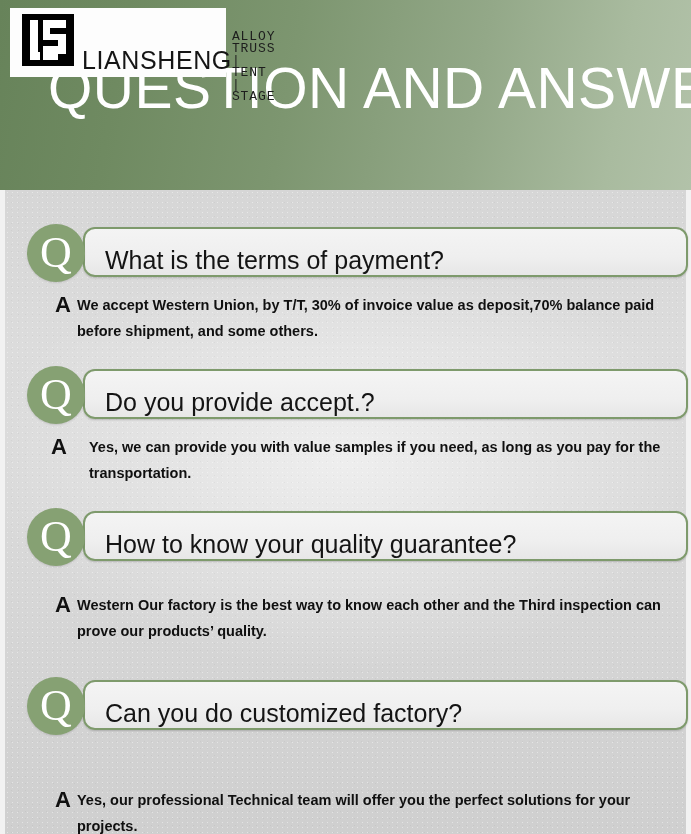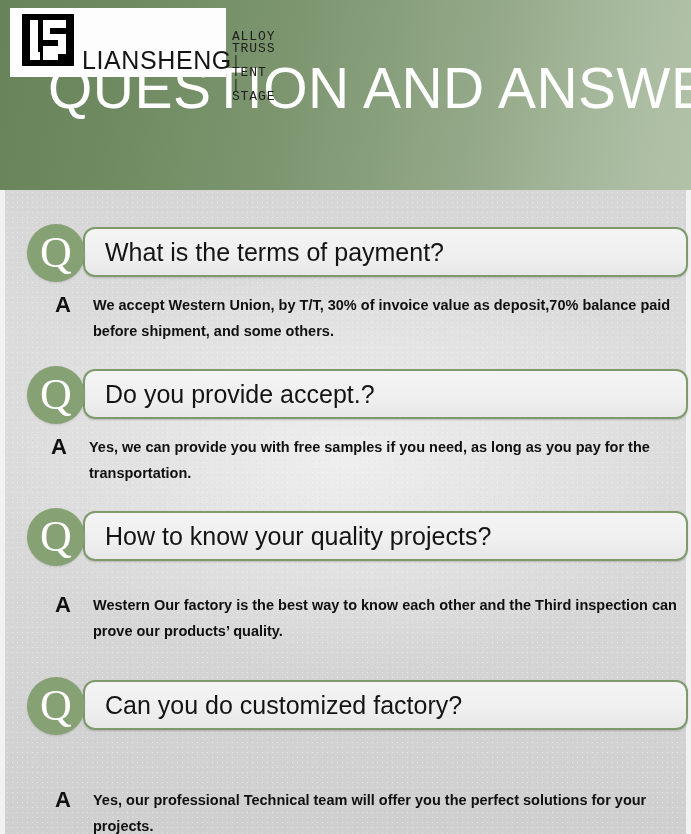--- a/index.html
+++ b/index.html
@@ -155,21 +155,21 @@
     box-sizing: border-box;
     background: linear-gradient(180deg, #f4f4f4 0%, #efefef 60%, #e7e7e7 100%);
     border: 2px solid #7e9a6c;
     border-radius: 12px;
     box-shadow: 0 1px 2px rgba(0,0,0,0.18);
     z-index: 2;
   }
   .q-text {
     position: absolute;
     left: 20px;
-    top: 0;
+    top: 8px;
     height: 46px;
     line-height: 46px;
     font-size: 25px;
     color: #141414;
     white-space: nowrap;
     font-family: "Liberation Sans", sans-serif;
   }
 
   .a-row {
     position: relative;
@@ -182,21 +182,21 @@
     left: 50px;
     top: 0;
     width: 26px;
     font-size: 22px;
     line-height: 26px;
     font-weight: bold;
     color: #101010;
     font-family: "Liberation Sans", sans-serif;
   }
   .a-text {
-    margin-left: 38px;
+    margin-left: 22px;
     font-size: 14.5px;
     line-height: 26px;
     font-weight: bold;
     color: #101010;
     font-family: "Liberation Sans", sans-serif;
   }
   .a-row.indent-tight .a-badge { left: 46px; }
   .a-row.indent-tight .a-text { margin-left: 34px; }
 </style>
 </head>
@@ -240,29 +240,29 @@
 
     <div class="qa-block" style="top:176px;">
       <div class="q-row">
         <div class="q-badge">Q</div>
         <div class="q-box">
           <div class="q-text">Do you provide accept.?</div>
         </div>
       </div>
       <div class="a-row indent-tight">
         <div class="a-badge">A</div>
-        <div class="a-text">Yes, we can provide you with free samples if you need, as long as you pay for the transportation.</div>
+        <div class="a-text">Yes, we can provide you with value samples if you need, as long as you pay for the transportation.</div>
       </div>
     </div>
 
     <div class="qa-block" style="top:318px;">
       <div class="q-row">
         <div class="q-badge">Q</div>
         <div class="q-box">
-          <div class="q-text">How to know your quality projects?</div>
+          <div class="q-text">How to know your quality guarantee?</div>
         </div>
       </div>
       <div class="a-row" style="margin-top:26px;">
         <div class="a-badge">A</div>
         <div class="a-text">Western Our factory is the best way to know each other and the Third inspection can prove our products’ quality.</div>
       </div>
     </div>
 
     <div class="qa-block" style="top:487px;">
       <div class="q-row">

